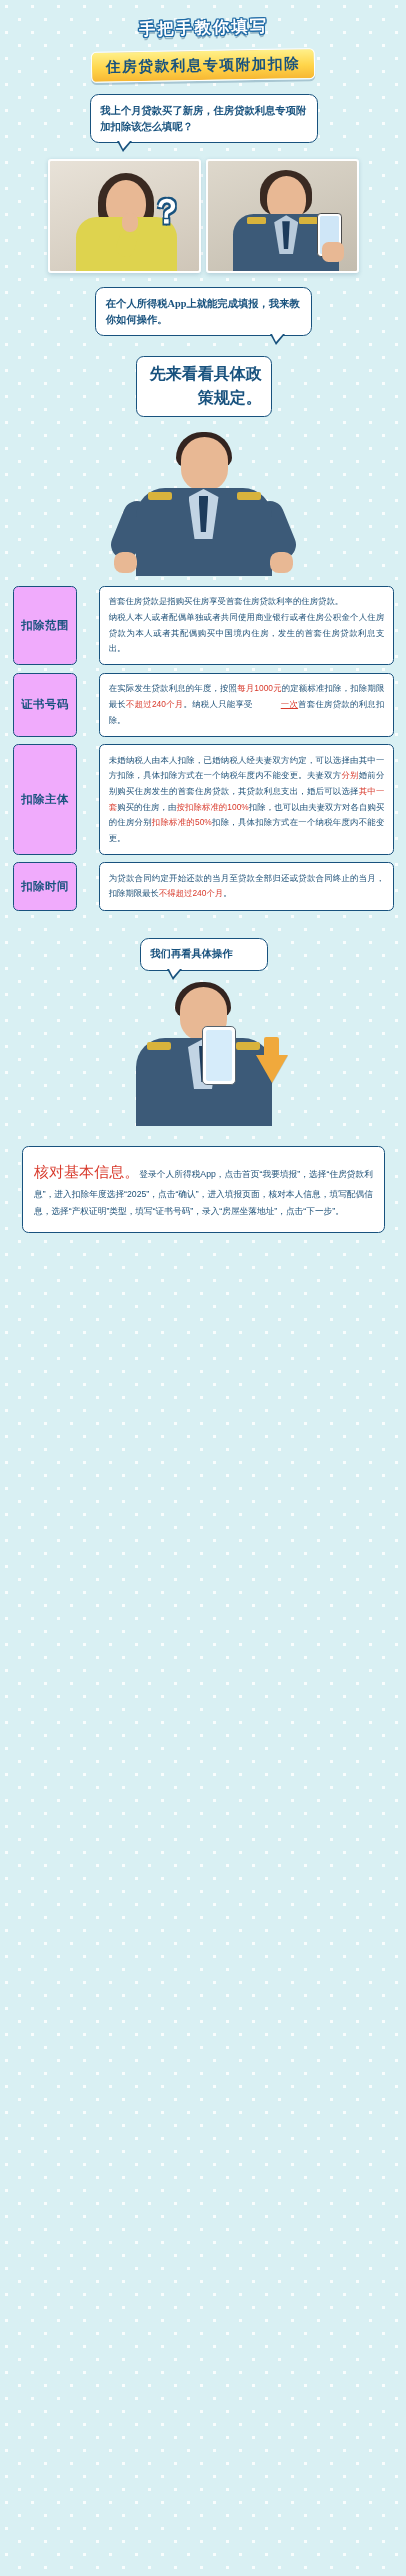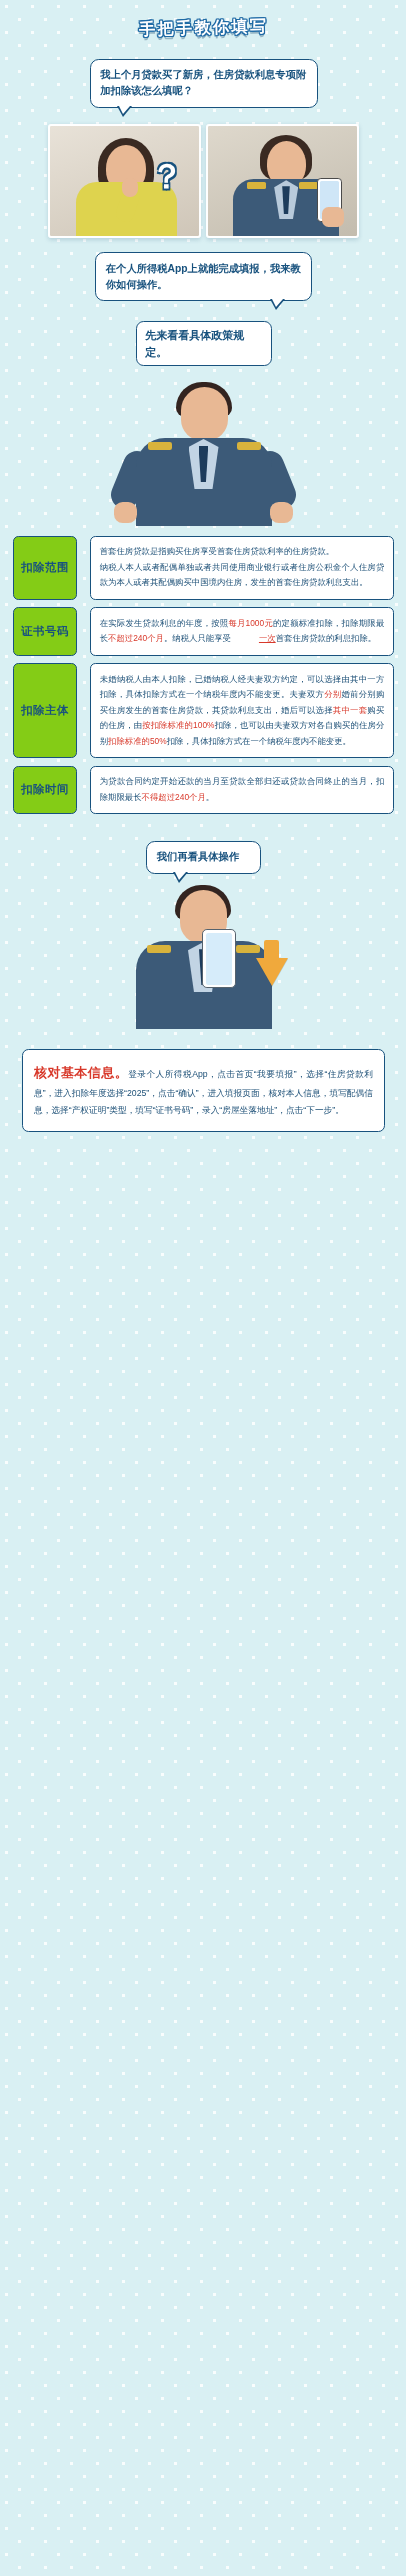--- a/index.html
+++ b/index.html
@@ -149,21 +149,21 @@
   .officer .p-ep-l { left: 39px; }
   .officer .p-ep-r { left: 91px; }
   .phone {
     position: absolute; width: 25px; height: 44px; right: 15px; top: 52px;
     background: #ffffff; border: 1.6px solid #4a4a4a; border-radius: 3.8px;
   }
   .phone-screen { position: absolute; inset: 2.2px; background: #cfe6f7; border-radius: 1.6px; }
   .hand-hold { position: absolute; width: 22px; height: 19.5px; right: 13px; top: 81px; background: #e8b894; border-radius: 6.5px; }
 
   
-  .bubble-a { width: 217px; margin: 0 auto; }
+  .bubble-a { width: 217px; margin: 0 auto; font-family: Liberation Serif, serif; }
 
   
   .officer-big {
     width: 184px; height: 152px;
     margin: 5.4px auto 0;
     position: relative;
   }
   .ob-head { position: absolute; width: 47px; height: 54px; left: 69px; top: 13px; background: #e8b894; border-radius: 25px 25px 23px 23px; }
   .ob-hair { position: absolute; width: 56px; height: 35px; left: 64px; top: 7.6px; background: #332420; border-radius: 28px 28px 9.8px 9.8px; }
   .ob-body { position: absolute; width: 136px; height: 88px; left: 24.4px; top: 64px; background: #3c5a78; border-radius: 29px 29px 0 0; }
@@ -180,62 +180,63 @@
   .ob-hand-r { right: 2.2px; }
 
   
   .tag-bubble {
     width: 136px;
     margin: 0 auto;
     background: #ffffff;
     border: 1.6px solid #18527e;
     border-radius: 7.6px;
     padding: 5.4px 8.7px;
-    font-size: 11px;
+    font-size: 16px;
     font-weight: bold;
     line-height: 1.5;
     color: #18527e;
     position: relative;
+    text-align: right;
   }
 
   
   .table-wrap { padding: 9.8px 13px 5.4px; }
   .trow { display: flex; margin-bottom: 7.6px; }
   .tlabel {
     width: 64px;
     flex: 0 0 64px;
     border: 1.6px solid #18527e;
     border-radius: 5.4px;
-    background: #84cc16;
+    background: #f0abfc;
     display: flex;
     align-items: center;
     justify-content: center;
     font-size: 11.4px;
     font-weight: bold;
     color: #18527e;
     letter-spacing: 0.5px;
-    margin-right: 13px;
+    margin-right: 22px;
   }
   .tbody {
     flex: 1;
     border: 1.6px solid #18527e;
     border-radius: 5.4px;
     background: #ffffff;
     padding: 7.6px 8.7px;
     font-size: 8.4px;
     line-height: 1.85;
     color: #1d5077;
     text-align: justify;
   }
   .tbody b, .hl { color: #d8392b; font-weight: normal; }
   .u { text-decoration: underline; margin-left: 28px; }
 
   
   .mid { padding: 14px 0 0; position: relative; }
-  .bubble-mid { width: 115px; margin: 0 auto 0 auto; }
+  .bubble-mid { width: 128px; margin: 0 auto 0 auto; }
   .pointer-officer { width: 217px; height: 163px; margin: 3.3px auto 0; position: relative; }
   .po-phone {
     position: absolute; width: 34px; height: 59px; left: 107px; top: 52px;
     background: #ffffff; border: 1.6px solid #55626d; border-radius: 4.9px;
   }
   .po-phone-screen { position: absolute; inset: 2.7px; background: #d6ecfa; border-radius: 2.2px; }
   .arrow-big {
     position: absolute; right: 24px; top: 81px;
     width: 0; height: 0;
     border-left: 16.3px solid transparent;
@@ -276,32 +277,37 @@
     border: 1.6px solid #18527e;
     border-radius: 6.5px;
     padding: 9.8px 11px 12px;
     font-size: 8.7px;
     line-height: 1.95;
     color: #1d5077;
     text-align: justify;
   }
   .step-card .st-title {
     color: #d8392b;
-    font-weight: bold;
-    font-size: 13px;
+    font-weight: normal;
+    font-size: 15px;
   }
 </style>
 </head>
 <body>
 
 <div class="page">
 
   <div class="header">
     <div class="title-band">
       <div class="title-1">手把手教你填写</div>
+    </div>
+    <div style="text-align:center;">
+      <div class="title-2-wrap">
+        <div class="title-2">住房贷款利息专项附加扣除</div>
+      </div>
     </div>
   </div>
 
   <div class="bubble-row">
     <div class="bubble tail-bl bubble-q">我上个月贷款买了新房，住房贷款利息专项附加扣除该怎么填呢？</div>
   </div>
 
   <div class="photo-duo">
     <div class="photo left woman">
       <div class="p-hair"></div>

